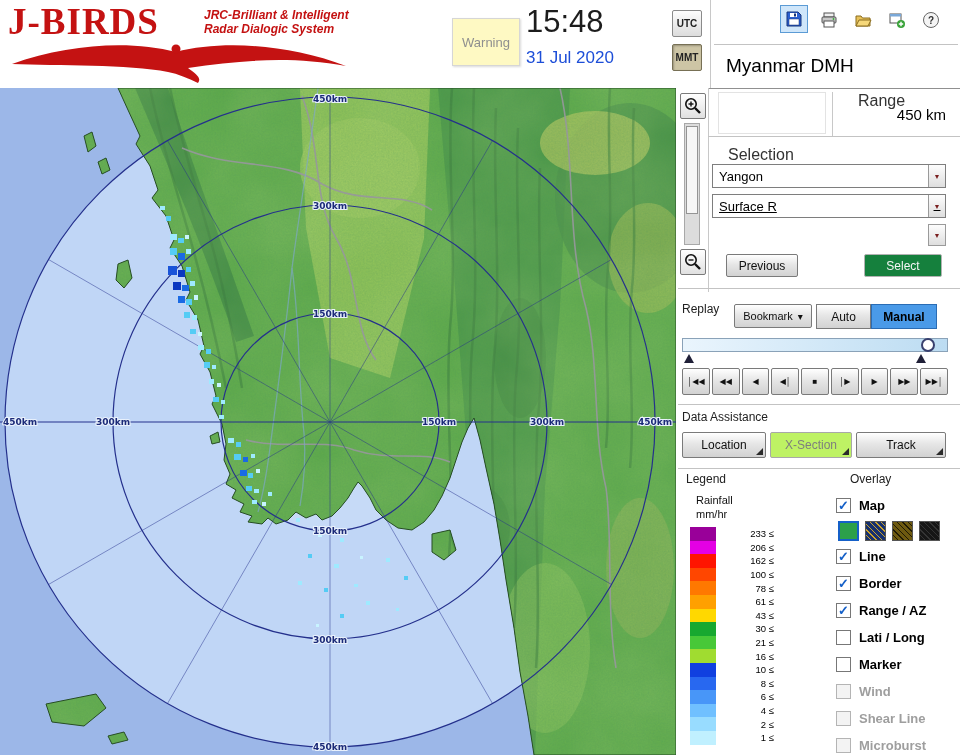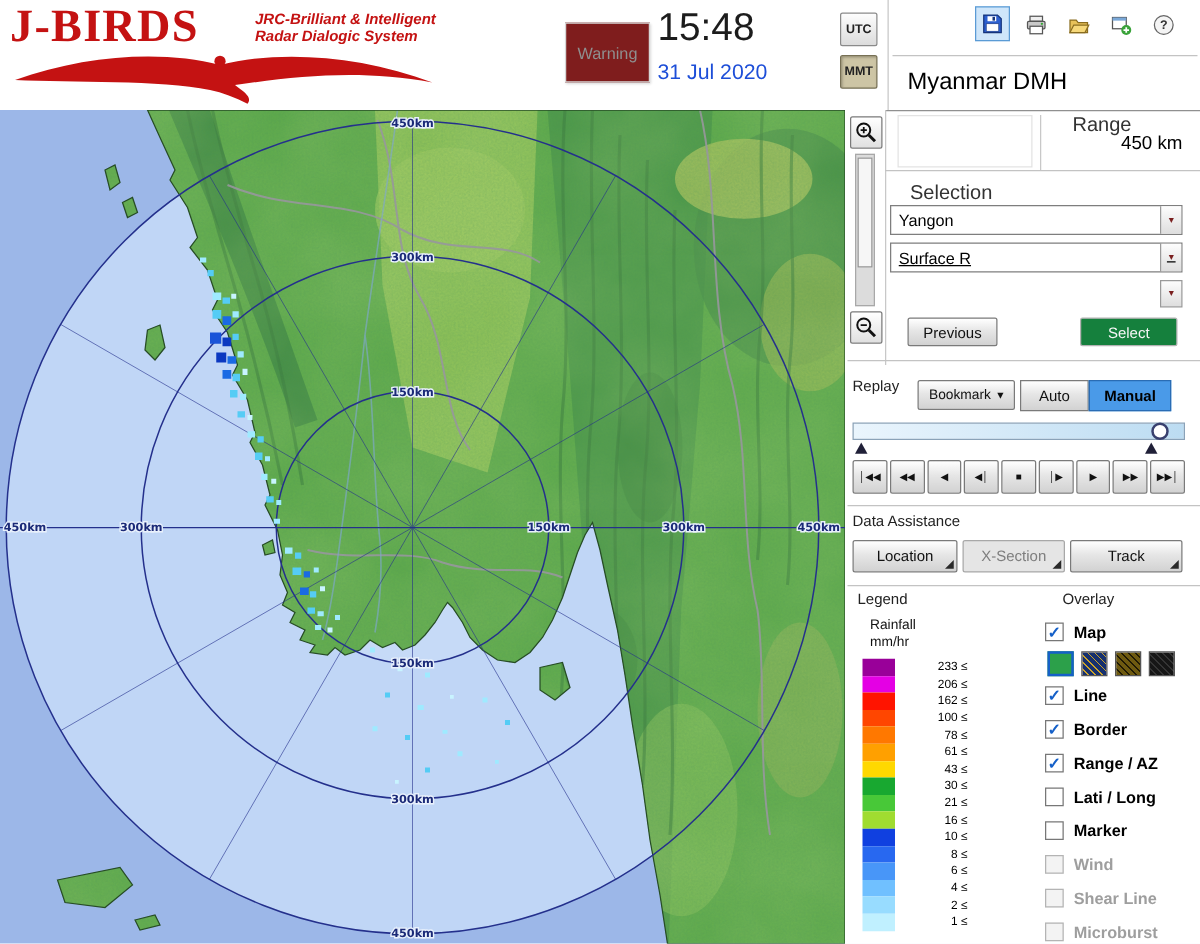--- a/index.html
+++ b/index.html
@@ -8,21 +8,21 @@
   .abs { position:absolute; }
   #app { position:relative; width:960px; height:755px; background:#fff; }
 
   
   #logo { left:8px; top:2px; width:368px; height:84px; }
   .logo-title { font-family:"Liberation Serif", serif; font-weight:700; font-size:37px;
                 color:#c41212; letter-spacing:1px; line-height:40px; }
   .logo-sub { position:absolute; left:196px; top:6px; color:#c41212; font-weight:700;
               font-size:12px; line-height:14px; font-style:italic; white-space:nowrap; }
   #eagle { position:absolute; left:0; top:36px; }
-  #warning-box { left:452px; top:18px; width:68px; height:48px; background:#7f1d1d;
+  #warning-box { left:452px; top:18px; width:68px; height:48px; background:#fef9c3;
                  border:1px solid #d6d6d6; box-shadow:1px 1px 2px rgba(0,0,0,.15);
                  color:#8f8f8f; font-size:13px; display:flex; align-items:center; justify-content:center; }
   #clock-time { left:526px; top:4px; width:140px; height:40px; font-size:31px; color:#1c1c1c; }
   #clock-date { left:526px; top:48px; width:150px; height:24px; font-size:17px; color:#1d4ed8; }
   .tz-btn { position:absolute; left:672px; width:30px; height:27px; font-size:10px; font-weight:700;
             border:1px solid #8a8a8a; border-radius:2px; background:linear-gradient(#fdfdfd,#dcdcdc);
             color:#222; cursor:pointer; }
   #mmt-btn { top:44px; background:#cdc5a5; border:1px solid #777055; box-shadow:inset 1px 1px 2px rgba(0,0,0,.25); }
   #utc-btn { top:10px; }
   .vline { background:#c8c8c8; width:1px; }
@@ -43,21 +43,21 @@
   #zoom-in { top:5px; } #zoom-out { top:161px; }
   #zoom-track { position:absolute; left:8px; top:35px; width:16px; height:122px; background:#dcdcdc;
                 border:1px solid #a8a8a8; }
   #zoom-thumb { position:absolute; left:1px; top:2px; width:12px; height:88px; background:#f6f6f6;
                 border:1px solid #949494; }
   #zoom-div { left:708px; top:88px; height:204px; }
 
   
   .btn { border:1px solid #7a7a7a; border-radius:2px; background:linear-gradient(#ffffff,#e6e6e6 45%,#d2d2d2);
          font-size:12px; color:#111; display:flex; align-items:center; justify-content:center; cursor:pointer; }
-  .btn.disabled { background:#e5e5e5; color:#7e7e7e; border-color:#a8a8a8; cursor:default; }
+  .btn.disabled { background:#bef264; color:#7e7e7e; border-color:#a8a8a8; cursor:default; }
   .btn.ghost-disabled { background:#15803d; color:#f6f6f6; border-color:#b2b2b2; cursor:default; }
   .sec-label { font-size:16px; color:#333;padding-left:16px; }
   .corner::after { content:""; position:absolute; right:2px; bottom:2px; width:0; height:0;
                    border-left:7px solid transparent; border-bottom:7px solid #2a2a2a; }
 
   #range-box { left:718px; top:92px; width:108px; height:42px; background:#fff; border:1px solid #e3e3e3; }
   #range-vline { left:832px; top:92px; height:44px; }
   #range-hline { left:708px; top:136px; width:252px; }
   #range-label { left:842px; top:92px; }
   #range-value { left:830px; top:106px; width:116px; text-align:right; font-size:15px; color:#000; }

